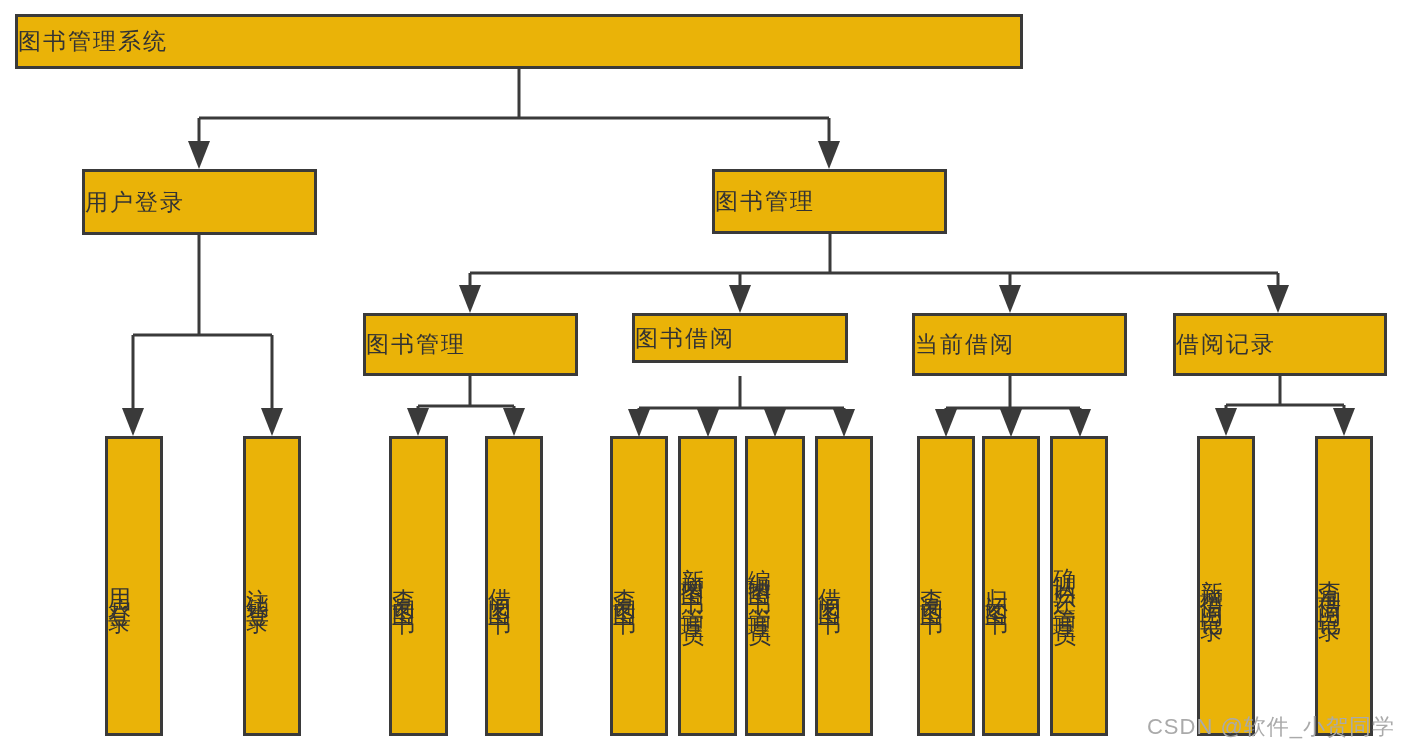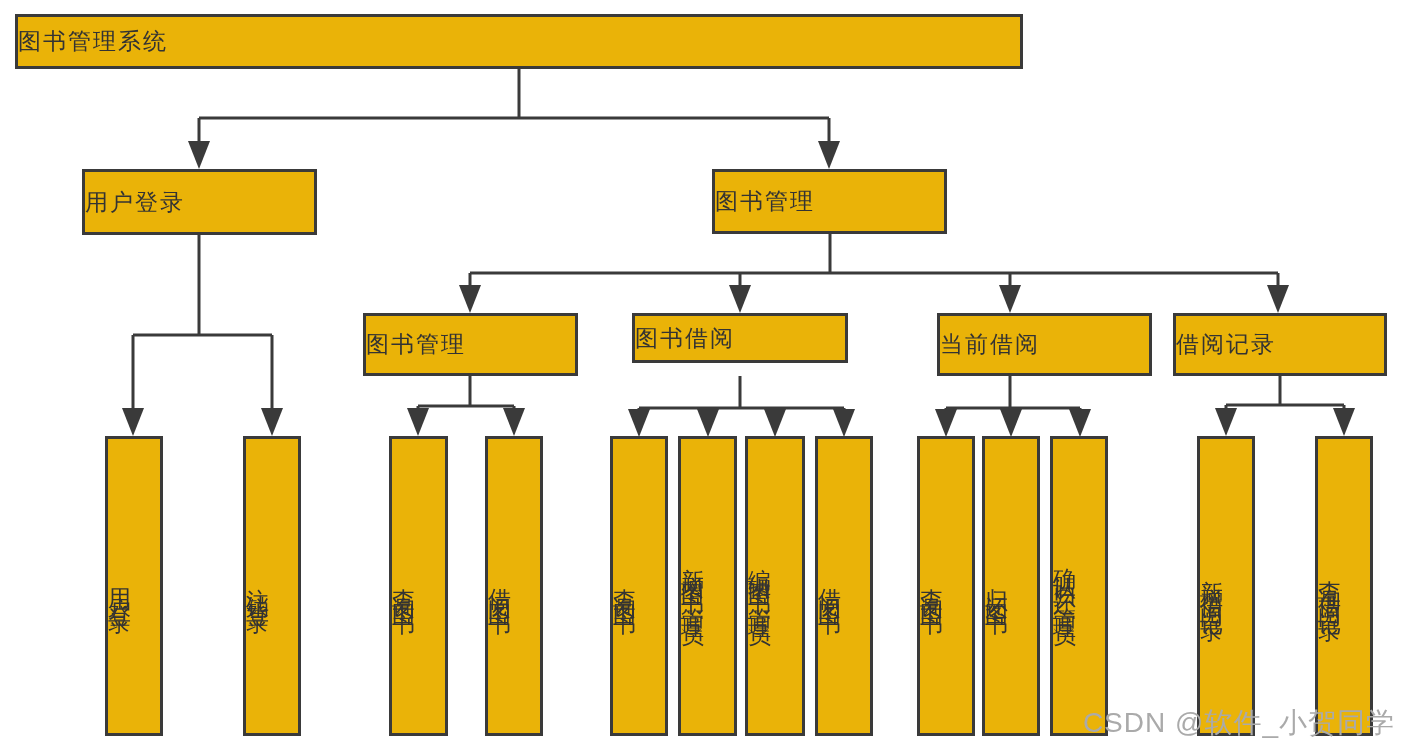--- a/index.html
+++ b/index.html
@@ -50,21 +50,21 @@
     text-orientation: mixed;
     font-size: 23px;
     letter-spacing: 8px;
     line-height: 1;
     color: #333333;
   }
   .watermark {
     position: absolute;
     right: 10px;
     bottom: 5px;
-    font-size: 28px;
+    font-size: 22px;
     color: #aaaaaa;
     letter-spacing: 1px;
     white-space: nowrap;
   }
 </style>
 </head>
 <body>
 
 <div id="stage">
 
@@ -128,21 +128,21 @@
   <div class="node hnode" style="left:712px; top:169px; width:235px; height:65px;">
     <span>图书管理</span>
   </div>
 
   <div class="node hnode" style="left:363px; top:313px; width:215px; height:63px;">
     <span>图书管理</span>
   </div>
   <div class="node hnode" style="left:632px; top:313px; width:216px; height:50px;">
     <span>图书借阅</span>
   </div>
-  <div class="node hnode" style="left:937px; top:313px; width:215px; height:63px;">
+  <div class="node hnode" style="left:912px; top:313px; width:215px; height:63px;">
     <span>当前借阅</span>
   </div>
   <div class="node hnode" style="left:1173px; top:313px; width:214px; height:63px;">
     <span>借阅记录</span>
   </div>
 
   <div class="node vnode" style="left:105px;">
     <span class="vtext">用户登录</span>
   </div>
   <div class="node vnode" style="left:243px;">

